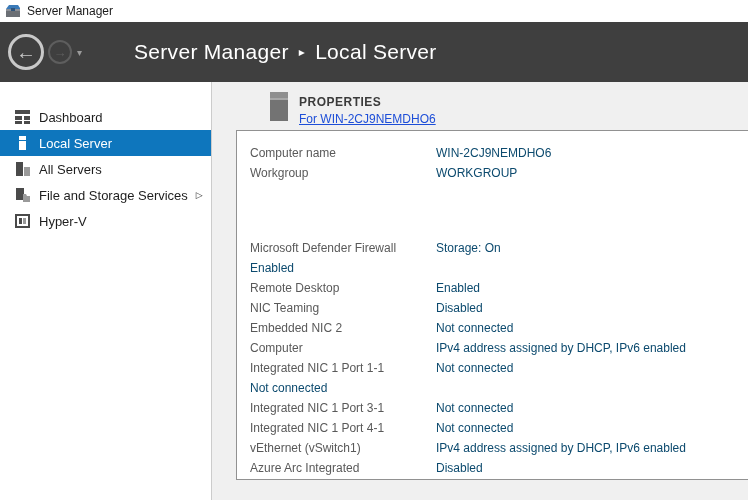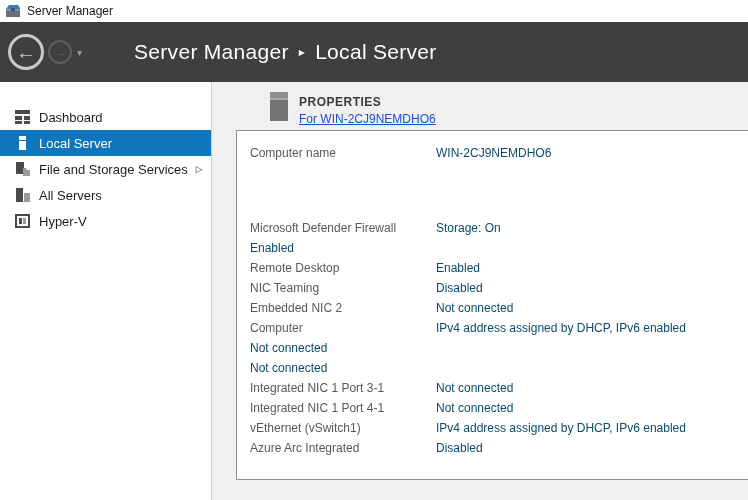--- a/index.html
+++ b/index.html
@@ -90,33 +90,33 @@
   </div>
       <div class="side-item selected">
     <span class="side-icon"><svg width="17" height="16" viewBox="0 0 17 16">
             <rect x="5" y="1" width="7" height="4" fill="#ffffff"></rect>
             <rect x="5" y="6" width="7" height="9" fill="#ffffff"></rect>
           </svg></span>
     <span class="side-label">Local Server</span>
   </div>
       <div class="side-item">
     <span class="side-icon"><svg width="17" height="16" viewBox="0 0 17 16">
+            <rect x="2" y="1" width="7" height="14" fill="#4a4a4a"></rect>
+            <rect x="10" y="6" width="6" height="9" fill="#9a9a9a"></rect>
+          </svg></span>
+    <span class="side-label">All Servers</span>
+  </div>
+      <div class="side-item">
+    <span class="side-icon"><svg width="17" height="16" viewBox="0 0 17 16">
             <rect x="2" y="1" width="8" height="12" fill="#4a4a4a"></rect>
             <polygon points="9,7 12,7 13,9 16,9 16,15 9,15" fill="#9a9a9a"></polygon>
           </svg></span>
     <span class="side-label">File and Storage Services</span>
   <span class="expander">▷</span>
       </div>
-      <div class="side-item">
-    <span class="side-icon"><svg width="17" height="16" viewBox="0 0 17 16">
-            <rect x="2" y="1" width="7" height="14" fill="#4a4a4a"></rect>
-            <rect x="10" y="6" width="6" height="9" fill="#9a9a9a"></rect>
-          </svg></span>
-    <span class="side-label">All Servers</span>
-  </div>
       <div class="side-item">
     <span class="side-icon"><svg width="17" height="16" viewBox="0 0 17 16">
             <rect x="2" y="2" width="13" height="12" fill="none" stroke="#4a4a4a" stroke-width="2"></rect>
             <rect x="5" y="5" width="3" height="6" fill="#4a4a4a"></rect>
             <rect x="9" y="5" width="3" height="6" fill="#9a9a9a"></rect>
           </svg></span>
     <span class="side-label">Hyper-V</span>
   </div>
     </div>
 
@@ -133,20 +133,24 @@
         <div class="props-title">PROPERTIES</div>
         <div class="props-subtitle">For WIN-2CJ9NEMDHO6</div>
       </div>
     </div>
 
     <div class="panel" id="props-panel">
         <div class="prop-row">
     <span class="prop-label">Computer name</span>
     <span class="prop-value">WIN-2CJ9NEMDHO6</span>
   </div>
+        <div class="prop-row">
+    <span class="prop-label">Workgroup</span>
+    <span class="prop-value">WORKGROUP</span>
+  </div>
         <div class="prop-spacer"></div>
         <div class="prop-row">
     <span class="prop-label">Microsoft Defender Firewall</span>
     <span class="prop-value">Storage: On</span>
   </div>
         <div class="prop-row">
     <span class="prop-value">Enabled</span>
   </div>
         <div class="prop-row">
     <span class="prop-label">Remote Desktop</span>
@@ -158,20 +162,21 @@
   </div>
         <div class="prop-row">
     <span class="prop-label">Embedded NIC 2</span>
     <span class="prop-value">Not connected</span>
   </div>
         <div class="prop-row">
     <span class="prop-label">Computer</span>
     <span class="prop-value">IPv4 address assigned by DHCP, IPv6 enabled</span>
   </div>
         <div class="prop-row">
+    <span class="prop-label">Integrated NIC 1 Port 1-1</span>
     <span class="prop-value">Not connected</span>
   </div>
         <div class="prop-row">
     <span class="prop-value">Not connected</span>
   </div>
         <div class="prop-row">
     <span class="prop-label">Integrated NIC 1 Port 3-1</span>
     <span class="prop-value">Not connected</span>
   </div>
         <div class="prop-row">

